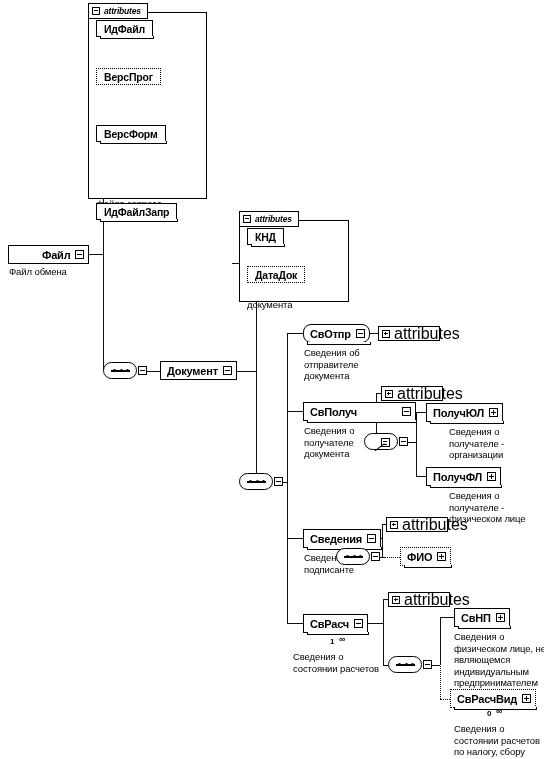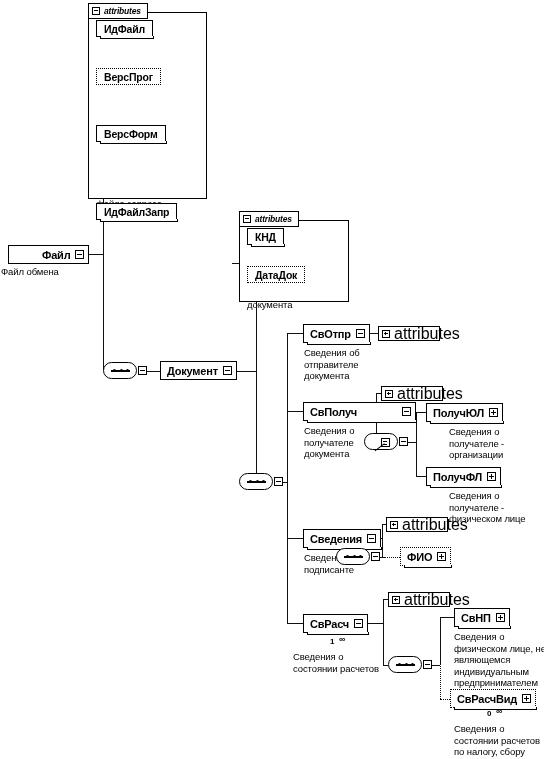--- a/index.html
+++ b/index.html
@@ -337,21 +337,21 @@
   <div class="attrbox shadow" style="left:96px; top:163px;margin-top:40px;">
     <span>ИдФайлЗапр</span>
   </div>
   <div class="doc" style="left:96px; top:186px; width:112px;">Идентификатор
 файла запроса</div>
 
   <div class="node" style="left:8px; top:245px;padding-left:33px;">
     <span class="label">Файл</span>
     <span class="nodebtn"></span>
   </div>
-  <div class="doc" style="left:1px; top:266px; width:110px;">Файл обмена</div>
+  <div class="doc" style="left:9px; top:266px; width:110px;">Файл обмена</div>
 
   <div class="line-h" style="left:70px; top:254px; width:33px;"></div>
   <div class="line-v" style="left:103px; top:106px; height:264px;"></div>
 
   <div class="line-h" style="left:103px; top:106px; width:5px;"></div>
 
   <div class="compositor" style="left:103px; top:362px;">
     <span class="seqmark"></span>
     <span class="seqdot" style="left:9px;"></span>
     <span class="seqdot" style="left:15.5px;"></span>
@@ -389,21 +389,21 @@
     <span class="seqdot" style="left:9px;"></span>
     <span class="seqdot" style="left:15.5px;"></span>
     <span class="seqdot" style="left:22px;"></span>
   </div>
   <div class="stub" style="left:274px; top:477px;"></div>
 
   <div class="line-h" style="left:283px; top:481.5px; width:4px;"></div>
   <div class="line-v" style="left:287px; top:333px; height:290px;"></div>
 
   <div class="line-h" style="left:287px; top:333px; width:16px;"></div>
-  <div class="node shadow" style="left:303px; top:324px;">
+  <div class="node shadow" style="left:303px; top:324px;border-radius:8px;">
     <span class="label">СвОтпр</span>
     <span class="nodebtn"></span>
   </div>
   <div class="doc" style="left:304px; top:347px; width:105px;">Сведения об
 отправителе
 документа</div>
   <div class="line-h" style="left:361px; top:333px; width:17px;"></div>
   <div class="attrchip" style="left:378px; top:326px; width:62px;">
     <span class="pmbox plus"></span>
     <span class="tabtext">attributes</span>

